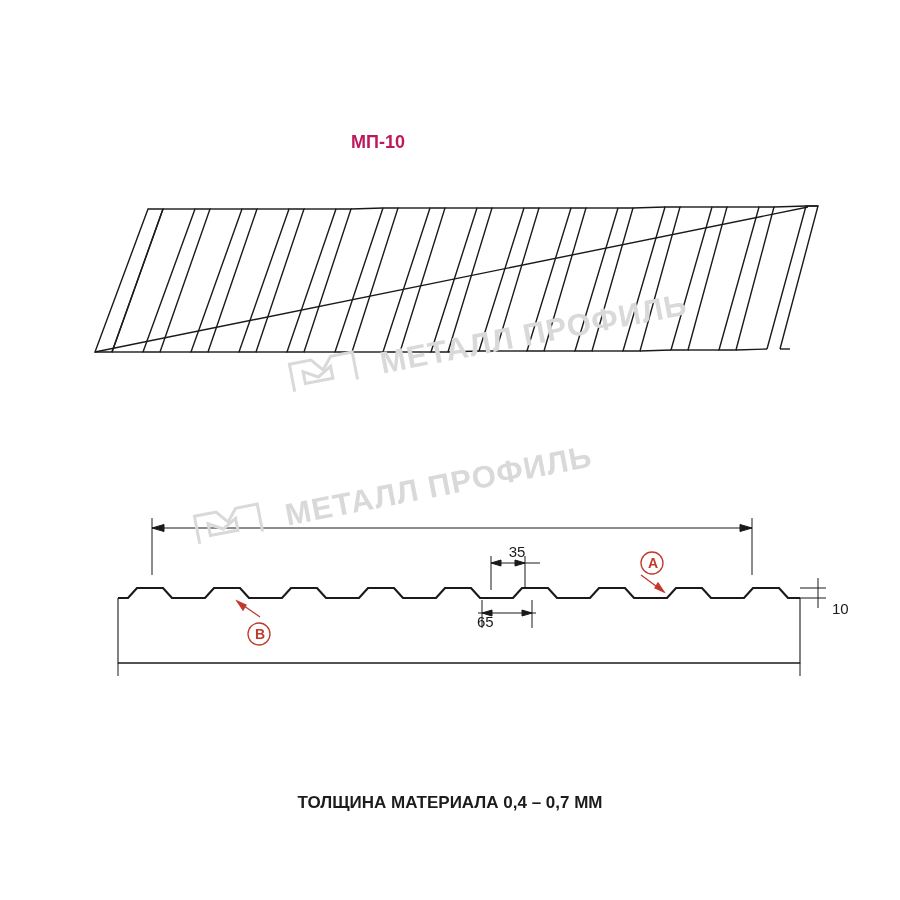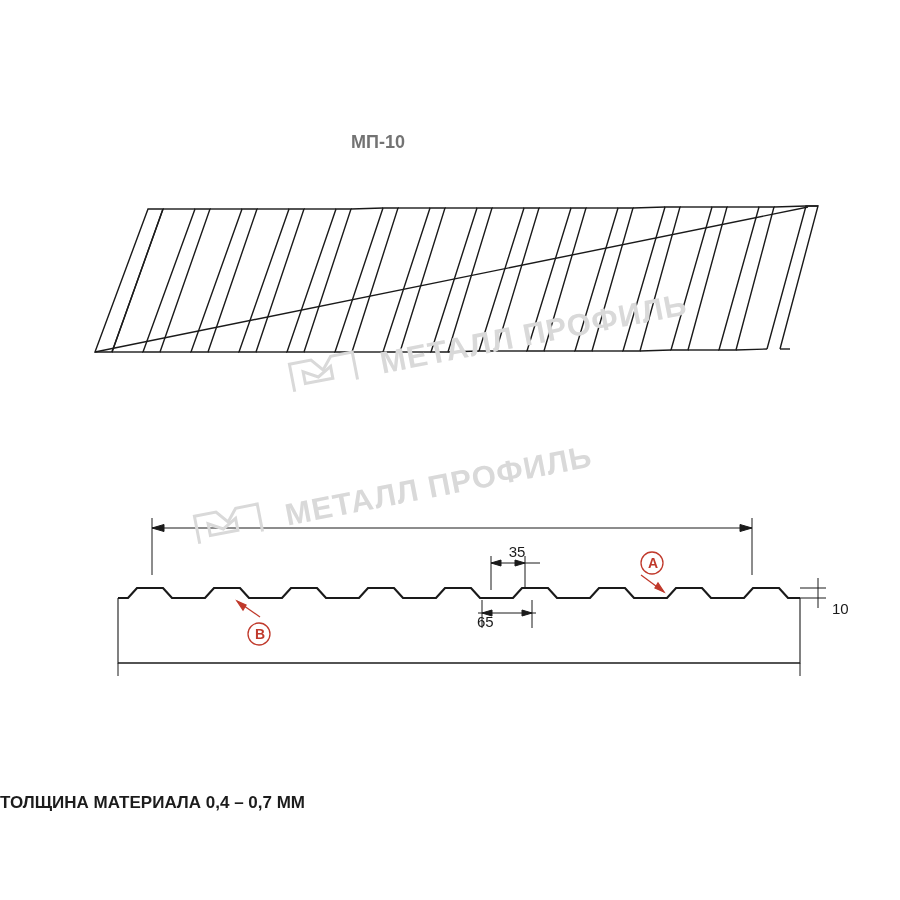--- a/index.html
+++ b/index.html
@@ -33,28 +33,28 @@
     color: #1c1c1c;
   }
   .subtitle {
     position: absolute;
     top: 132px;
     left: 0;
     width: 756px;
     text-align: center;
     font-size: 18px;
     font-weight: bold;
-    color: #737373;
+    color: #be185d;
   }
   .footnote {
     position: absolute;
     top: 793px;
     left: 0;
     width: 900px;
-    text-align: left;
+    text-align: center;
     font-size: 17px;
     font-weight: bold;
     color: #1c1c1c;
   }
   
   .svg-layer {
     position: absolute;
     left: 0;
     top: 0;
     width: 900px;

